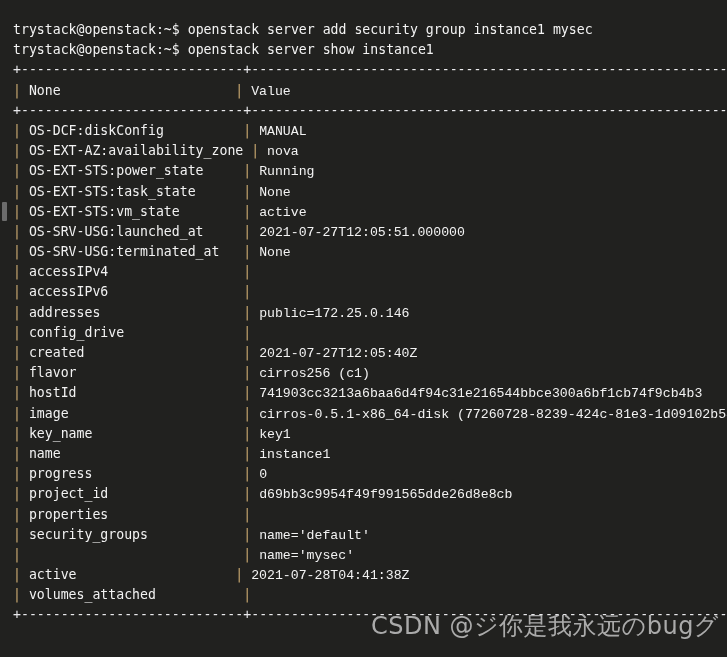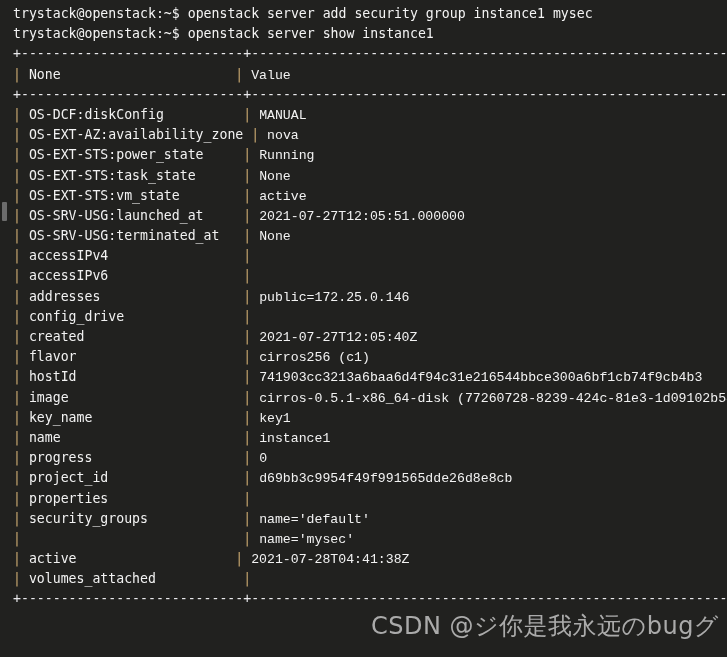--- a/index.html
+++ b/index.html
@@ -12,21 +12,21 @@
     width: 727px;
     height: 657px;
     background: #21211f;
     overflow: hidden;
     font-family: "DejaVu Sans Mono", "Liberation Mono", monospace;
     font-size: 13.2px;
     line-height: 20.2px;
     color: #f2f2f2;
     letter-spacing: 0px;
     box-sizing: border-box;
-    padding: 4px 0 0 13px;
+    padding: 20px 0 0 13px;
   }
   .line {
     white-space: pre;
     height: 20.2px;
     display: block;
   }
   .prompt { color: #f4f4f4; }
   .cmd { color: #f4f4f4; }
   .pipe { color: #c8a870; }
   .rule { color: #e9e9ec; }

